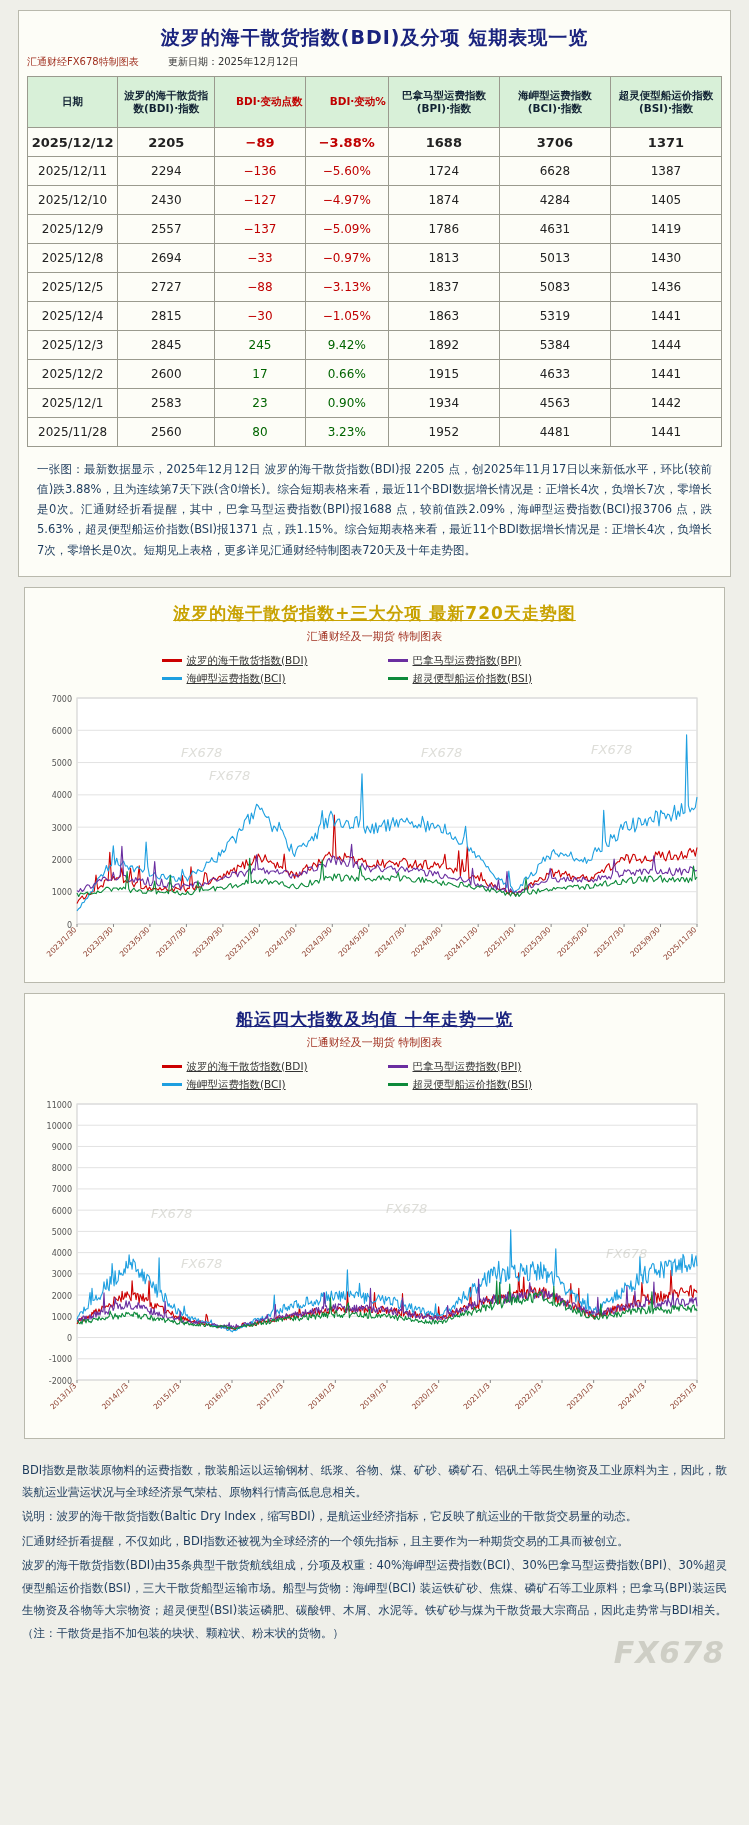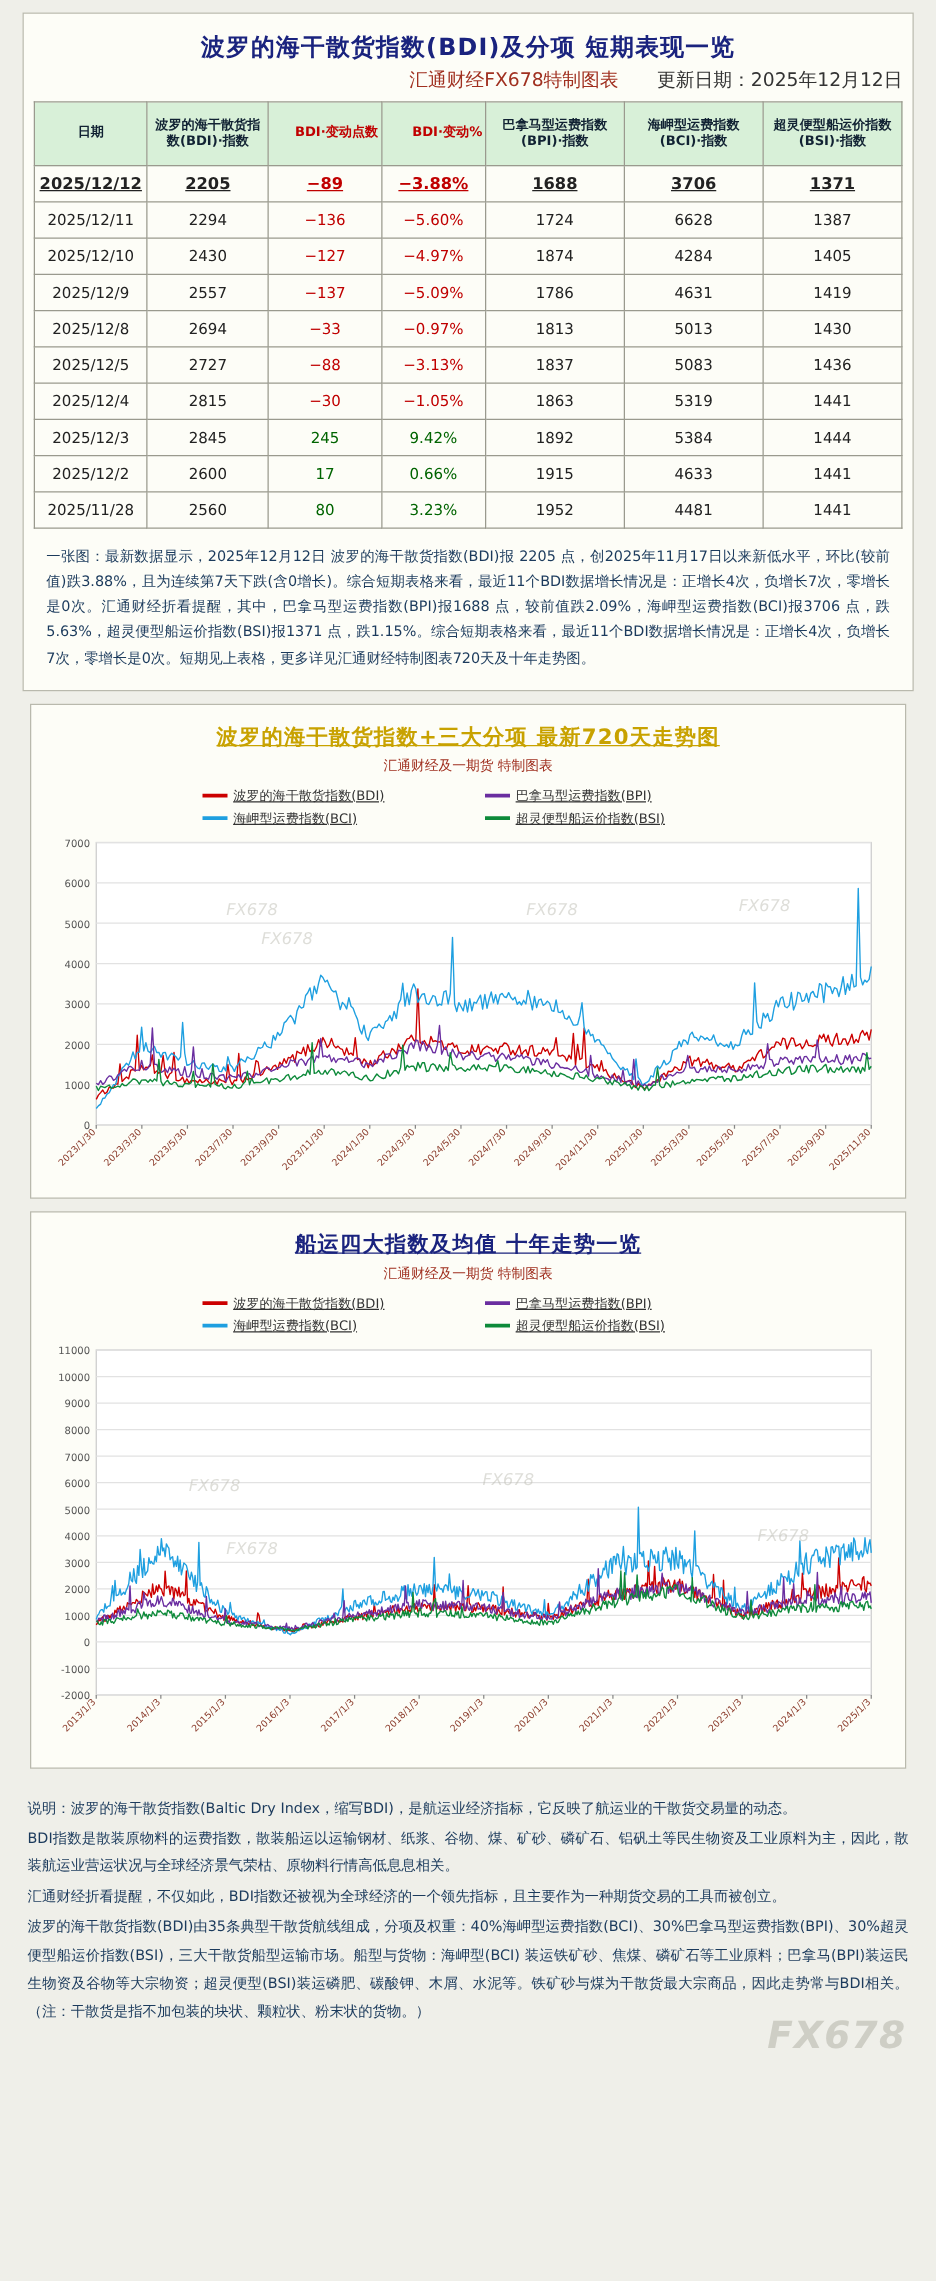--- a/index.html
+++ b/index.html
@@ -30,23 +30,23 @@
   }
   .tbl-title {
     text-align: center;
     color: #1a237e;
     font-size: 19px;
     font-weight: bold;
     letter-spacing: 1px;
     padding: 6px 0 2px 0;
   }
   .tbl-subrow {
-    text-align: right;
+    text-align: left;
     color: #a03020;
-    font-size: 15px;
+    font-size: 10px;
     padding: 2px 0 7px 0;
   }
   .tbl-subrow .upd { color: #333; margin-left: 26px; }
   table.bdi {
     border-collapse: collapse;
     width: 100%;
     font-size: 12px;
   }
   table.bdi th, table.bdi td {
     border: 1px solid #9a9a8e;
@@ -59,21 +59,20 @@
     line-height: 1.25;
     font-weight: bold;
     color: #123;
     height: 42px;
   }
   table.bdi thead th.redhdr { color: #c00000; text-align: right; }
   table.bdi tbody td { height: 20px; }
   table.bdi tbody tr.first td {
     font-weight: bold;
     font-size: 13px;
-    text-decoration: underline;
   }
   td.neg { color: #c00000; }
   td.pos { color: #006400; }
   .note {
     font-size: 11.5px;
     line-height: 1.75;
     color: #1b3a5c;
     padding: 12px 10px 6px 10px;
     text-align: justify;
   }
@@ -249,20 +248,29 @@
           <td>1444</td>
         </tr>
         <tr>
           <td>2025/12/2</td>
           <td>2600</td>
           <td class="pos">17</td>
           <td class="pos">0.66%</td>
           <td>1915</td>
           <td>4633</td>
           <td>1441</td>
+        </tr>
+        <tr>
+          <td>2025/12/1</td>
+          <td>2583</td>
+          <td class="pos">23</td>
+          <td class="pos">0.90%</td>
+          <td>1934</td>
+          <td>4563</td>
+          <td>1442</td>
         </tr>
         <tr>
           <td>2025/11/28</td>
           <td>2560</td>
           <td class="pos">80</td>
           <td class="pos">3.23%</td>
           <td>1952</td>
           <td>4481</td>
           <td>1441</td>
         </tr>
@@ -448,20 +456,20 @@
           <text x="0" y="0" font-size="7.5" fill="#8a3a2a" font-family="DejaVu Sans, sans-serif" transform="translate(666.0,290) rotate(-45)" text-anchor="end">2025/1/3</text>
         </svg>
       <div class="wm" style="left:120px;top:110px">FX678</div>
       <div class="wm" style="left:355px;top:105px">FX678</div>
       <div class="wm" style="left:575px;top:150px">FX678</div>
       <div class="wm" style="left:150px;top:160px">FX678</div>
     </div>
   </div>
 
   <div class="footer">
+    <p>BDI指数是散装原物料的运费指数，散装船运以运输钢材、纸浆、谷物、煤、矿砂、磷矿石、铝矾土等民生物资及工业原料为主，因此，散装航运业营运状况与全球经济景气荣枯、原物料行情高低息息相关。</p>
     <p>说明：波罗的海干散货指数(Baltic Dry Index，缩写BDI)，是航运业经济指标，它反映了航运业的干散货交易量的动态。</p>
-    <p>BDI指数是散装原物料的运费指数，散装船运以运输钢材、纸浆、谷物、煤、矿砂、磷矿石、铝矾土等民生物资及工业原料为主，因此，散装航运业营运状况与全球经济景气荣枯、原物料行情高低息息相关。</p>
     <p>汇通财经折看提醒，不仅如此，BDI指数还被视为全球经济的一个领先指标，且主要作为一种期货交易的工具而被创立。</p>
     <p>波罗的海干散货指数(BDI)由35条典型干散货航线组成，分项及权重：40%海岬型运费指数(BCI)、30%巴拿马型运费指数(BPI)、30%超灵便型船运价指数(BSI)，三大干散货船型运输市场。船型与货物：海岬型(BCI) 装运铁矿砂、焦煤、磷矿石等工业原料；巴拿马(BPI)装运民生物资及谷物等大宗物资；超灵便型(BSI)装运磷肥、碳酸钾、木屑、水泥等。铁矿砂与煤为干散货最大宗商品，因此走势常与BDI相关。（注：干散货是指不加包装的块状、颗粒状、粉末状的货物。）</p>
   </div>
   <div class="bigwm">FX678</div>
 
 </div>
 
 </body></html>

